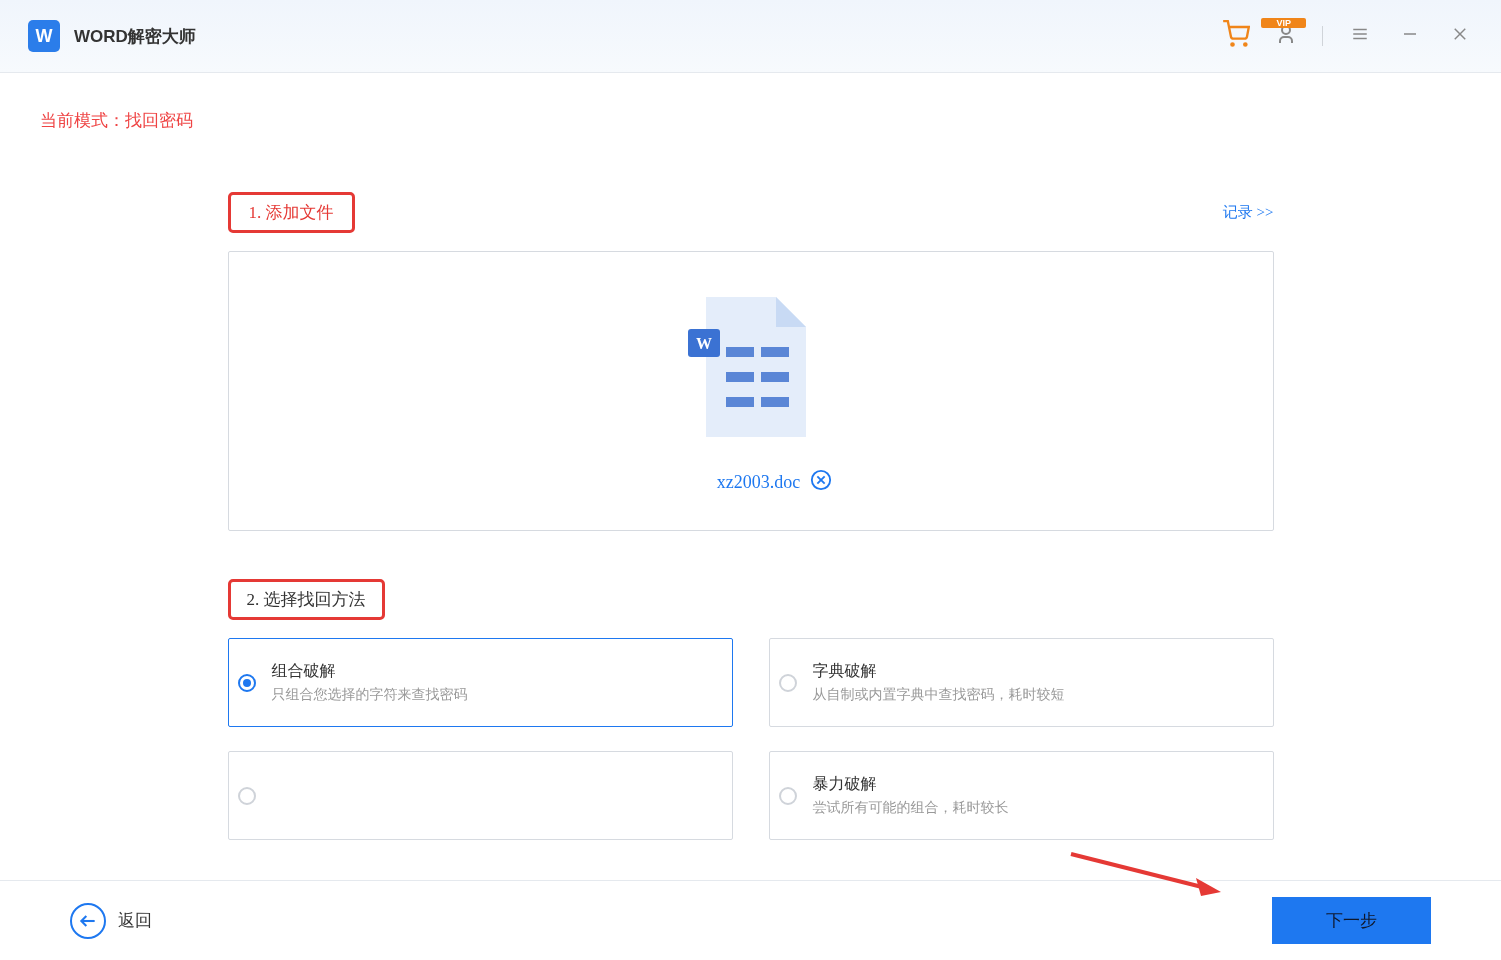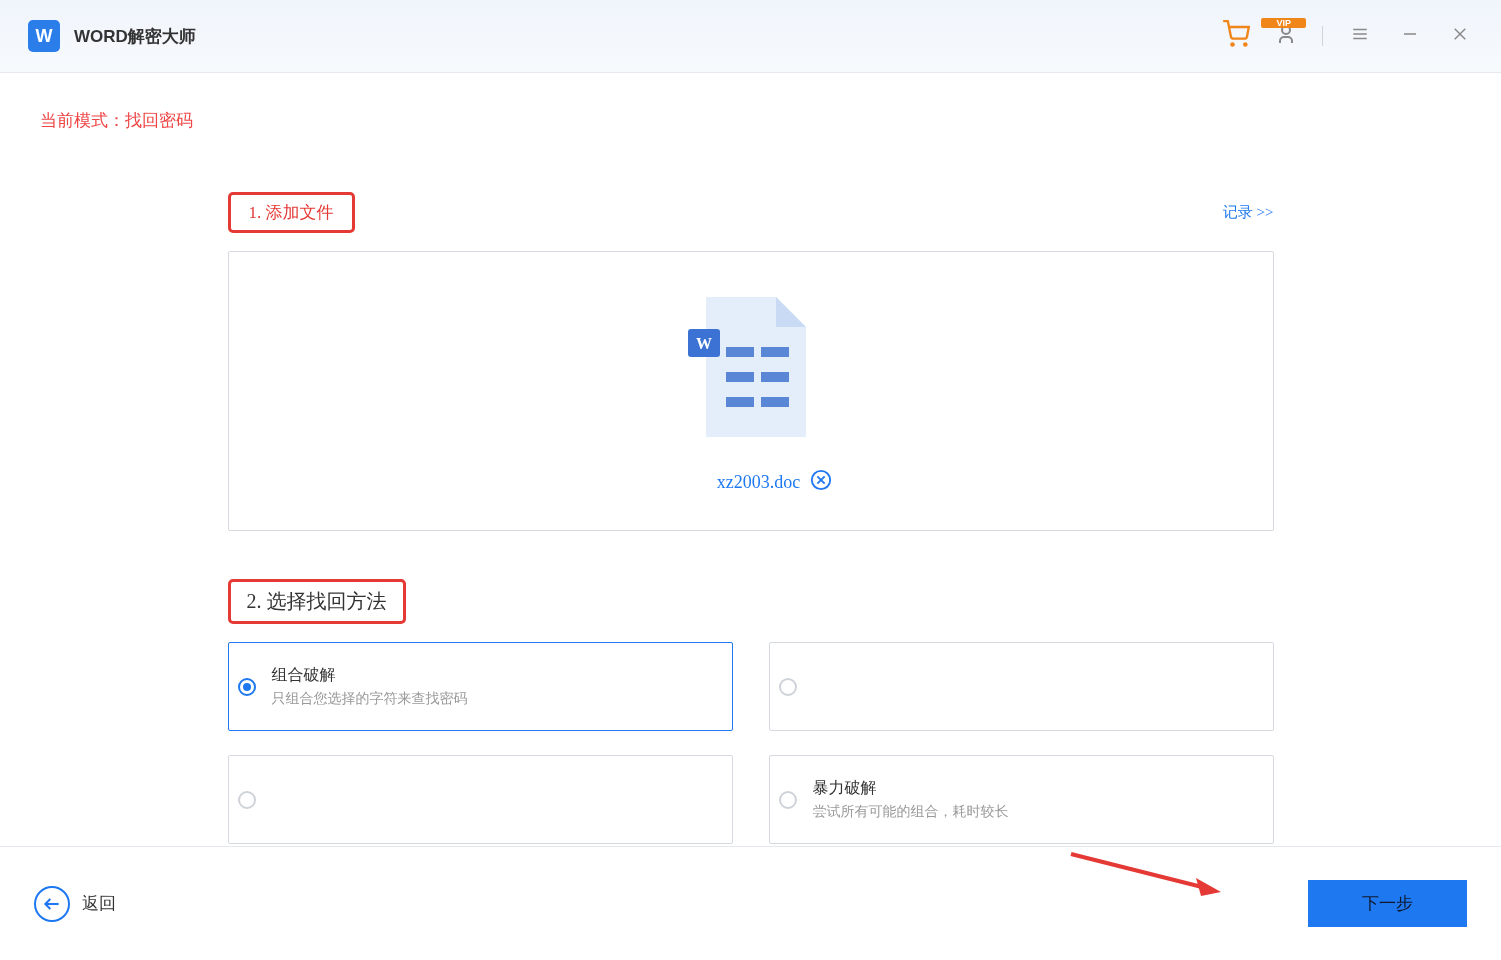--- a/index.html
+++ b/index.html
@@ -18,21 +18,21 @@
 .menu-icon, .min-icon, .close-icon-btn { color: #888; cursor: pointer; padding: 4px; }
 
 
 .main { padding: 36px 40px 0 40px; }
 .mode-label { font-size: 17px; color: #ef4444; margin-bottom: 60px; }
 
 
 .section { width: 1046px; margin: 0 auto; font-family: Liberation Serif, serif; }
 .section-head { display: flex; justify-content: space-between; align-items: center; margin-bottom: 18px; }
 .section-title { font-size: 17px; color: #E53935; padding: 6px 18px; border: 3px solid #E53935; border-radius: 5px; display: inline-block; }
-.section-title-plain { font-size: 20px; color: #333; }
+.section-title-plain { font-size: 17px; color: #333; }
 .record-link { color: #1e78f0; font-size: 15px; cursor: pointer; }
 
 
 .file-area { border: 1px solid #d6dae0; border-radius: 2px; height: 280px; display: flex; flex-direction: column; align-items: center; justify-content: center; gap: 18px; }
 .file-doc-icon { position: relative; }
 .file-name-row { display: flex; align-items: center; gap: 10px; margin-left: 48px; }
 .file-name { color: #1e78f0; font-size: 18px; }
 .close-circle-icon { color: #1e78f0; cursor: pointer; }
 
 
@@ -40,21 +40,21 @@
 .option-card { border: 1px solid #d6dae0; border-radius: 2px; padding: 22px 9px; display: flex; align-items: center; gap: 16px; cursor: pointer; }
 .option-card.selected { border-color: #1e78f0; }
 .radio { width: 18px; height: 18px; border: 2px solid #cfd3d9; border-radius: 50%; flex-shrink: 0; display: flex; align-items: center; justify-content: center; }
 .option-card.selected .radio { border-color: #1e78f0; }
 .radio-dot { width: 8px; height: 8px; background: #1e78f0; border-radius: 50%; display: none; }
 .option-card.selected .radio-dot { display: block; }
 .option-title { font-size: 16px; color: #333; margin-bottom: 4px; }
 .option-desc { font-size: 14px; color: #999; }
 
 
-.footer { position: absolute; bottom: 0; left: 0; right: 0; height: 114px; border-top: 1px solid #e5e9ee; display: flex; align-items: center; justify-content: space-between; padding: 0 34px; }
+.footer { position: absolute; bottom: 0; left: 0; right: 0; height: 80px; border-top: 1px solid #e5e9ee; display: flex; align-items: center; justify-content: space-between; padding: 0 70px; }
 .back-btn { display: flex; align-items: center; gap: 12px; cursor: pointer; }
 .back-circle { width: 36px; height: 36px; border: 2px solid #1e78f0; border-radius: 50%; display: flex; align-items: center; justify-content: center; color: #1e78f0; }
 .back-text { color: #333; font-size: 17px; }
 .next-btn { background: #1e78f0; color: #0f172a; font-size: 17px; padding: 12px 54px; border: none; cursor: pointer; margin-left: 32px; }
 
 
 .arrow-annot { position: absolute; bottom: 52px; right: 270px; pointer-events: none; }
 
 
 .highlight-box { border: 3px solid #E53935; border-radius: 5px; padding: 6px 16px; display: inline-block; }
@@ -156,20 +156,24 @@
         <span class="radio">
             <span class="radio-dot"></span>
           </span>
         <div>
           <div class="option-title">组合破解</div>
           <div class="option-desc">只组合您选择的字符来查找密码</div>
         </div>
       </div>
       <div class="option-card">
         <span class="radio"></span>
+        <div>
+          <div class="option-title">字典破解</div>
+          <div class="option-desc">从自制或内置字典中查找密码，耗时较短</div>
+        </div>
       </div>
       <div class="option-card">
         <span class="radio"></span>
       </div>
       <div class="option-card">
         <span class="radio"></span>
         <div>
           <div class="option-title">暴力破解</div>
           <div class="option-desc">尝试所有可能的组合，耗时较长</div>
         </div>

